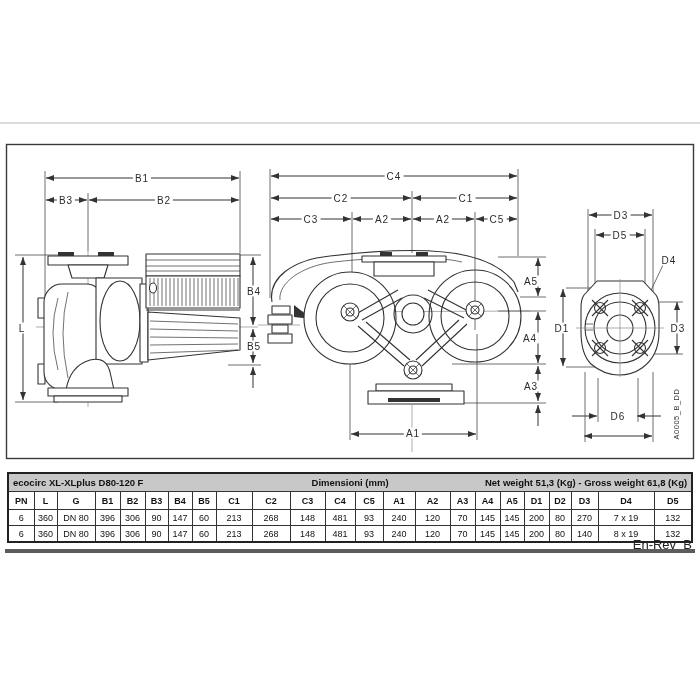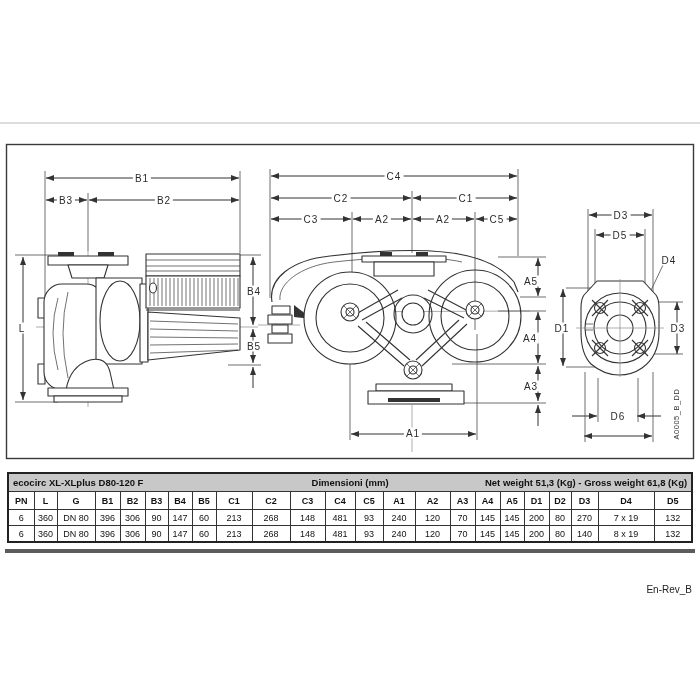--- a/index.html
+++ b/index.html
@@ -11,21 +11,21 @@
   .ext{stroke:#4a4a4a;stroke-width:0.8;fill:none;}
   .art{stroke:#333;stroke-width:1.1;fill:none;stroke-linejoin:round;}
   .artf{stroke:#333;stroke-width:1.1;fill:#fff;stroke-linejoin:round;}
   .thin{stroke:#333;stroke-width:0.7;fill:none;}
   .cl{stroke:#8a8a8a;stroke-width:0.7;fill:none;}
   .solid{fill:#333;stroke:none;}
   .dlabel{position:absolute;transform:translate(-50%,-50%);background:#fff;color:#2b2b2b;
           font-size:10px;letter-spacing:1px;line-height:11px;padding:0 2px;white-space:nowrap;}
   .vcode{position:absolute;left:676px;top:414px;transform:translate(-50%,-50%) rotate(-90deg);
          font-size:7.5px;color:#333;letter-spacing:0.5px;background:transparent;}
-  .revnote{position:absolute;right:8px;top:537px;font-size:10px;color:#222;margin-top:47px;}
+  .revnote{position:absolute;right:8px;top:537px;font-size:13px;color:#222;}
   table.spec{position:absolute;left:7px;top:472px;width:684px;border-collapse:collapse;
              table-layout:fixed;font-size:9px;color:#111;}
   table.spec{border:2px solid #222;}
   table.spec td,table.spec th{border:1px solid #333;text-align:center;padding:0;line-height:14px;
              overflow:hidden;white-space:nowrap;}
   .hdrbar{background:#c8c8c8;height:17px;}
   .hdrbar .wrap{position:relative;width:100%;height:17px;display:flex;align-items:center;}
   .hdrbar span{font-weight:bold;font-size:9.5px;}
   .hdrbar .lft{margin-left:4px;}
   .hdrbar .ctr{position:absolute;left:50%;transform:translateX(-50%);}

